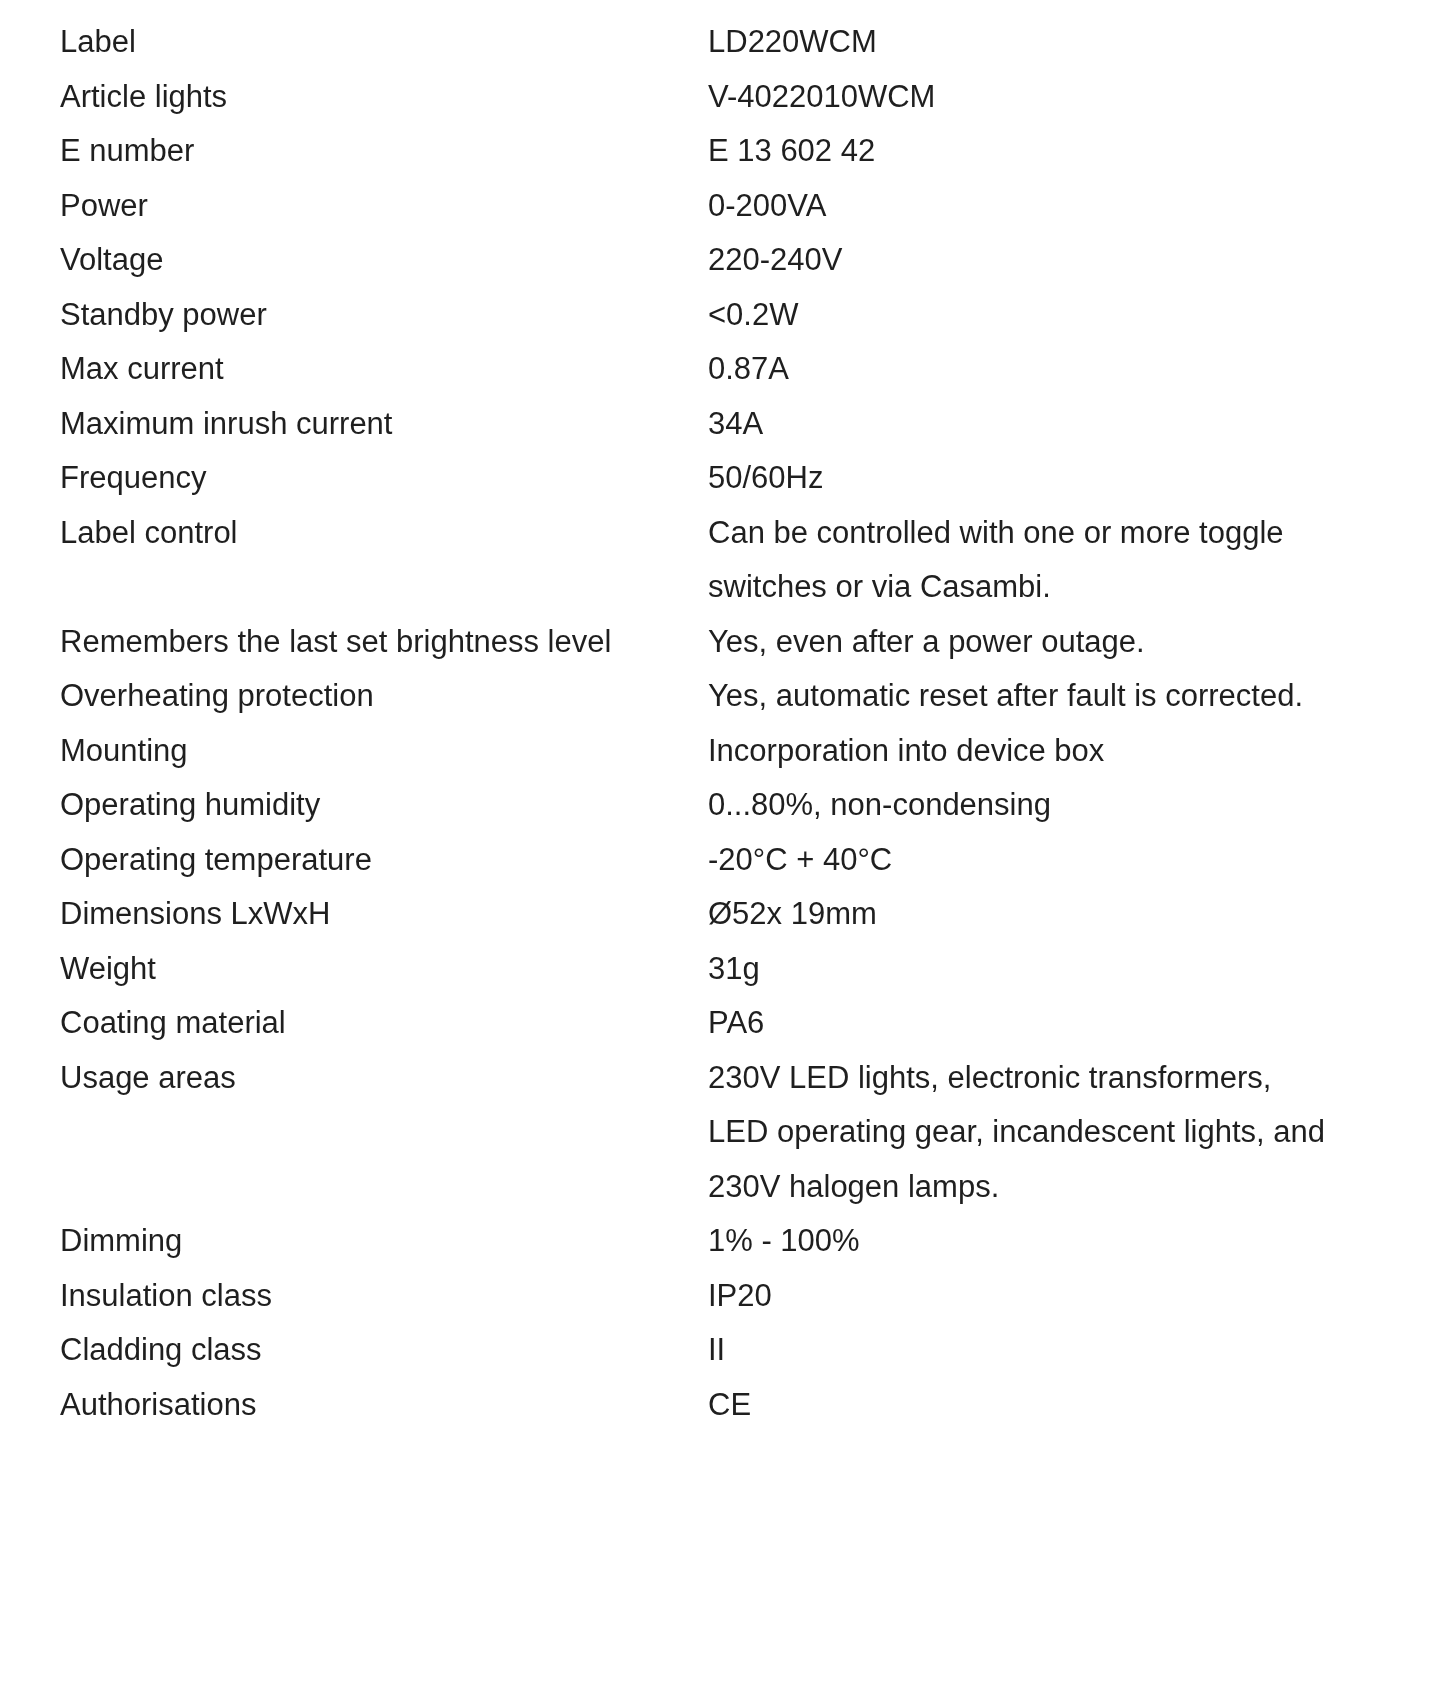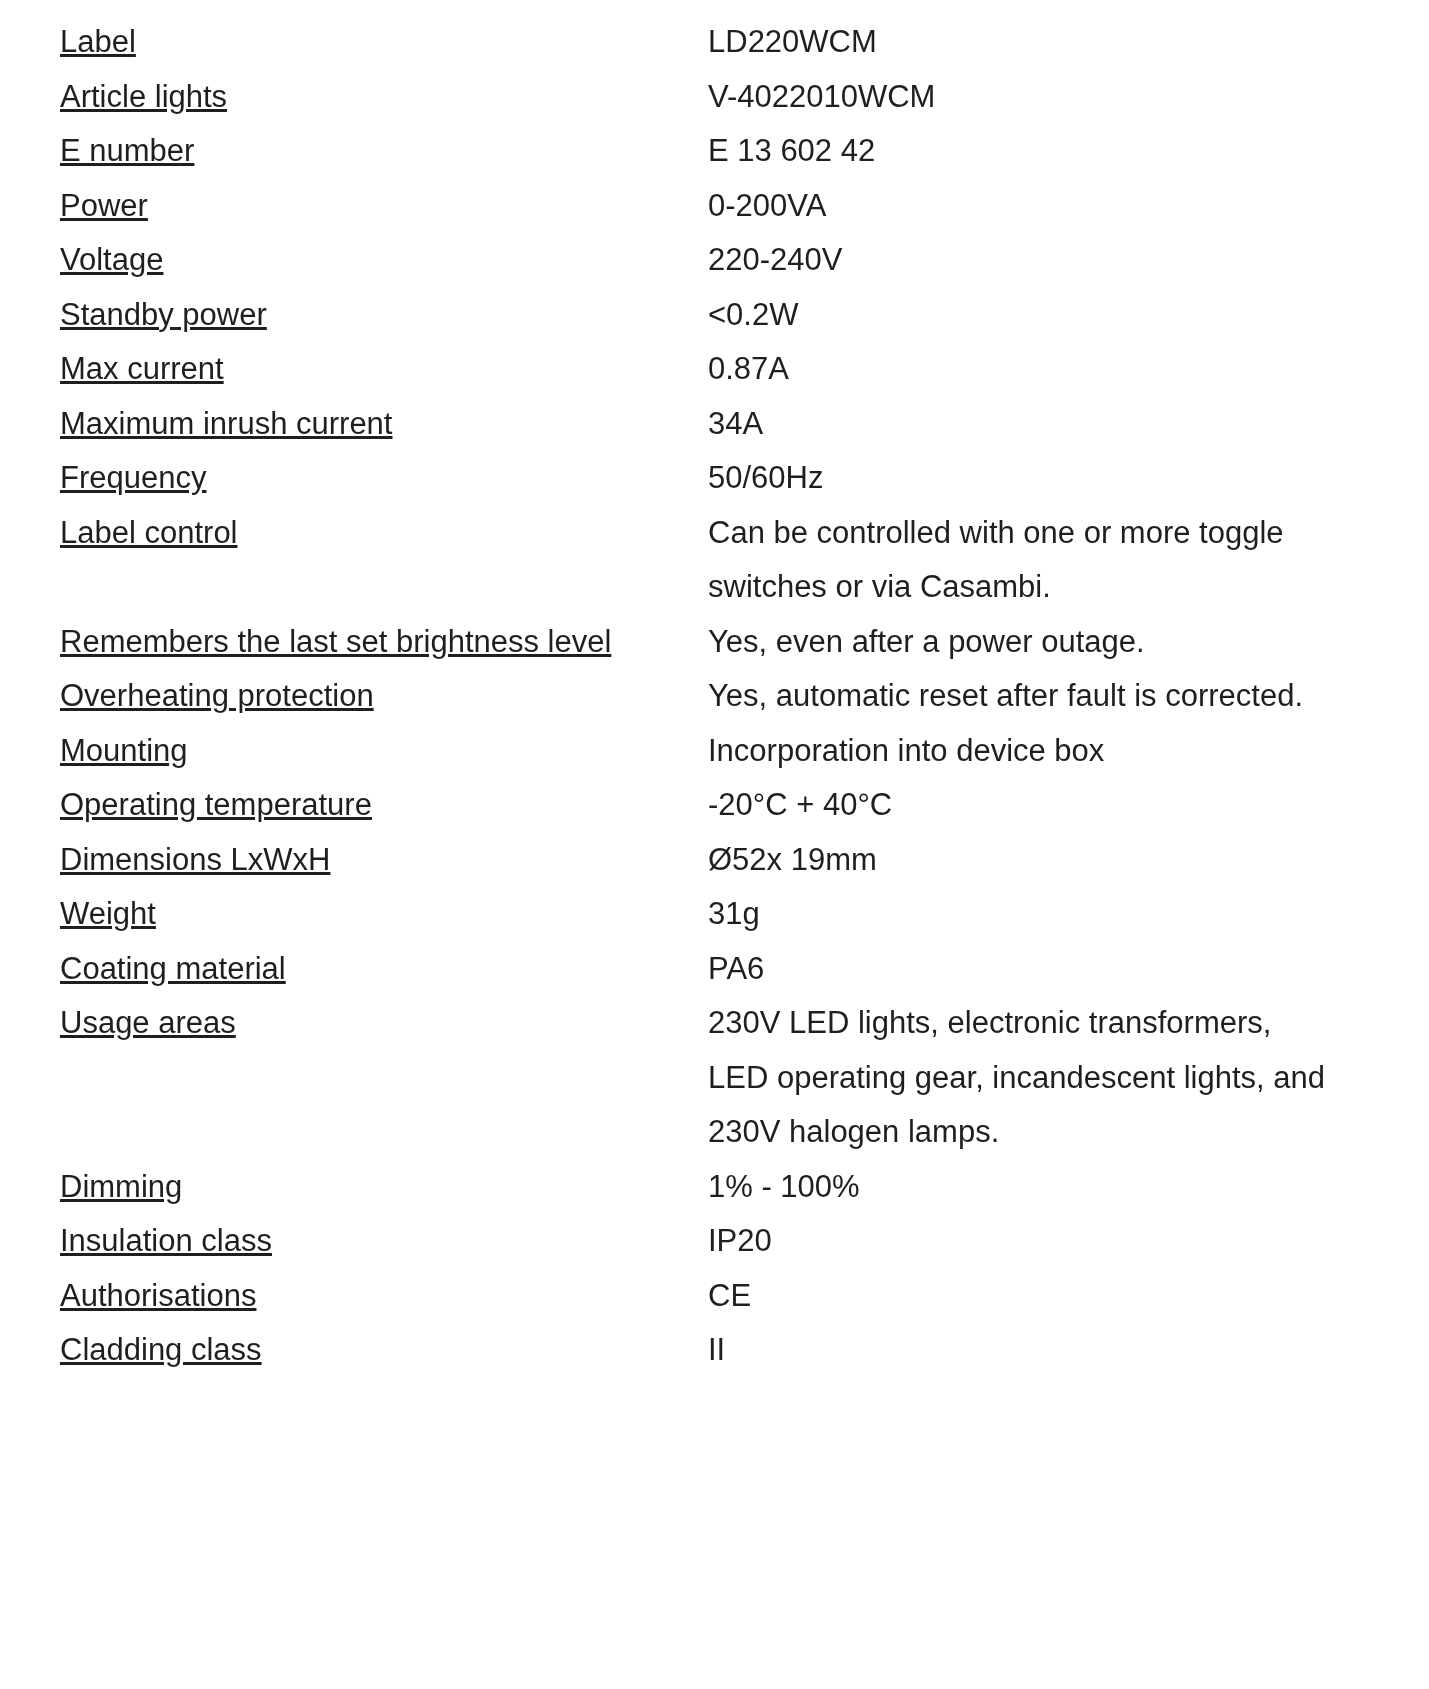--- a/index.html
+++ b/index.html
@@ -8,21 +8,21 @@
     font-family: "Liberation Sans", sans-serif;
     color: #1f1f1f;
   }
   .spec-table {
     position: absolute; left: 60px; top: 15px;
     border-collapse: collapse;
     font-size: 31px;
     line-height: 54.5px;
   }
   .spec-table td { padding: 0; vertical-align: top; }
-  .spec-table td.label { width: 648px; white-space: nowrap; text-decoration: underline; }
+  .spec-table td.label { width: 648px; white-space: nowrap; }
   .spec-table td.value { width: 620px; }
 </style>
 </head>
 <body>
 
 <table class="spec-table">
   <tbody id="spec-body">
 
   <tr class="">
       <td class="label">Label</td>
@@ -70,20 +70,24 @@
     </tr>
       <tr class="">
       <td class="label">Overheating protection</td>
       <td class="value">Yes, automatic reset after fault is corrected.</td>
     </tr>
       <tr class="">
       <td class="label">Mounting</td>
       <td class="value">Incorporation into device box</td>
     </tr>
       <tr class="">
+      <td class="label">Operating humidity</td>
+      <td class="value">0...80%, non-condensing</td>
+    </tr>
+      <tr class="">
       <td class="label">Operating temperature</td>
       <td class="value">-20°C + 40°C</td>
     </tr>
       <tr class="">
       <td class="label">Dimensions LxWxH</td>
       <td class="value">Ø52x 19mm</td>
     </tr>
       <tr class="">
       <td class="label">Weight</td>
       <td class="value">31g</td>
@@ -98,21 +102,21 @@
     </tr>
       <tr class="">
       <td class="label">Dimming</td>
       <td class="value">1% - 100%</td>
     </tr>
       <tr class="">
       <td class="label">Insulation class</td>
       <td class="value">IP20</td>
     </tr>
       <tr class="">
+      <td class="label">Cladding class</td>
+      <td class="value">II</td>
+    </tr>
+      <tr class="">
       <td class="label">Authorisations</td>
       <td class="value">CE</td>
-    </tr>
-      <tr class="">
-      <td class="label">Cladding class</td>
-      <td class="value">II</td>
     </tr>
     </tbody>
 </table>
 
 </body></html>

